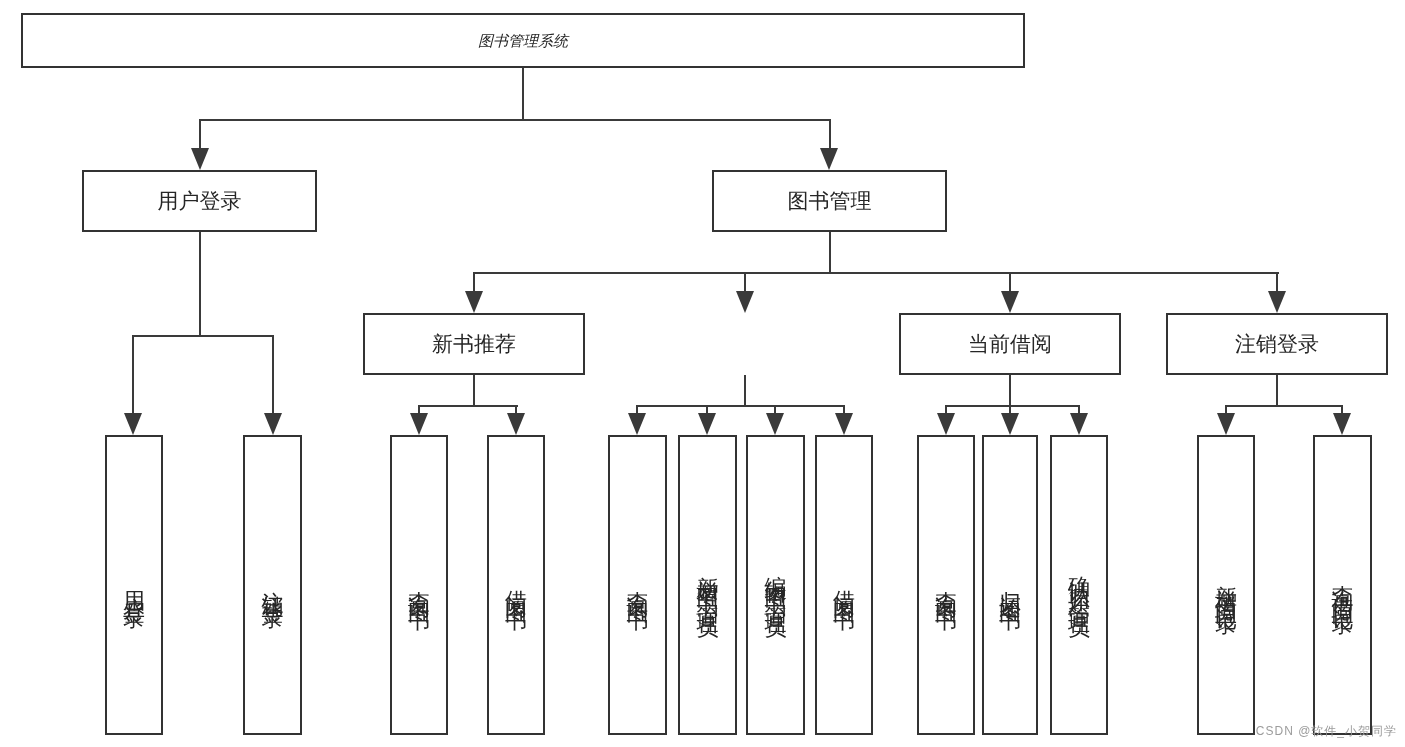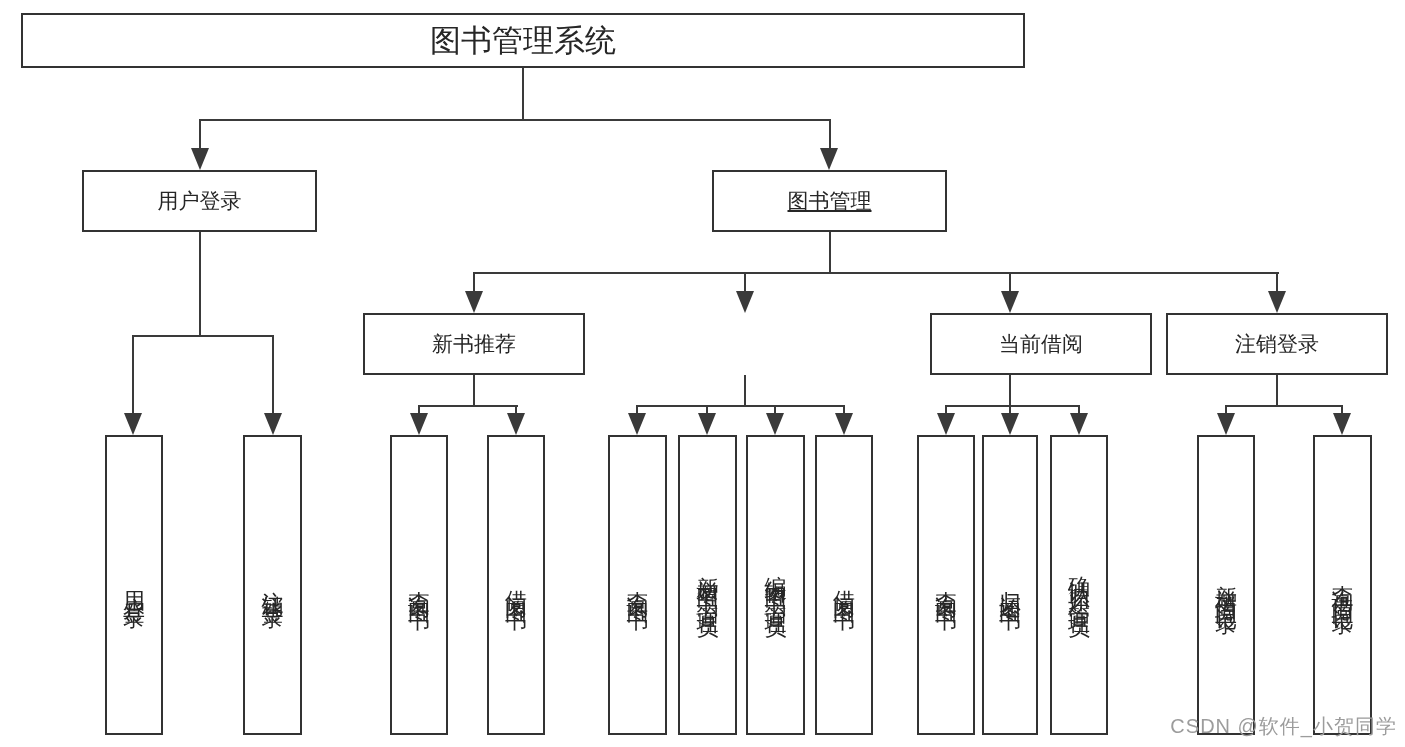--- a/index.html
+++ b/index.html
@@ -7,74 +7,74 @@
   #stage {
     position:relative; width:1405px; height:747px; background:#ffffff; overflow:hidden;
   }
   .box {
     position:absolute; box-sizing:border-box;
     border:2px solid #333333; background:#ffffff;
     display:flex; align-items:center; justify-content:center;
     color:#262626; font-size:21px; line-height:1.2;
     white-space:nowrap;
   }
-  .root-box { font-size:31px; }
+  .root-box { font-size:15px;font-style:italic; }
   .vbox {
     writing-mode:vertical-rl; text-orientation:mixed;
     font-size:22px; letter-spacing:6px; line-height:1;
     white-space:normal;
   }
   .v-line, .h-line { position:absolute; background:#3a3a3a; }
   .arrow-down {
     position:absolute; width:0; height:0;
     border-left:9px solid transparent; border-right:9px solid transparent;
     border-top:22px solid #3a3a3a;
   }
   .watermark {
     position:absolute; right:8px; bottom:7px;
-    color:#9c9c9c; font-size:20px; letter-spacing:1px; z-index:5;
+    color:#9c9c9c; font-size:12px; letter-spacing:1px; z-index:5;
   }
 </style>
 </head>
 <body>
 
 <div id="stage">
 
   <div class="box root-box" style="left:21px; top:13px; width:1004px; height:55px;">图书管理系统</div>
 
   <div class="v-line" style="left:522px; top:68px; width:2px; height:52px;"></div>
   <div class="h-line" style="left:199px; top:119px; width:632px; height:2px;"></div>
   <div class="v-line" style="left:199px; top:119px; width:2px; height:33px;"></div>
   <div class="arrow-down" style="left:191px; top:148px;"></div>
   <div class="v-line" style="left:829px; top:119px; width:2px; height:33px;"></div>
   <div class="arrow-down" style="left:820px; top:148px;"></div>
 
   <div class="box" style="left:82px; top:170px; width:235px; height:62px;">用户登录</div>
-  <div class="box" style="left:712px; top:170px; width:235px; height:62px;text-decoration:underline;">图书管理</div>
+  <div class="box" style="left:712px; top:170px; width:235px; height:62px;">图书管理</div>
 
   <div class="v-line" style="left:199px; top:232px; width:2px; height:104px;"></div>
   <div class="h-line" style="left:132px; top:335px; width:142px; height:2px;"></div>
   <div class="v-line" style="left:132px; top:335px; width:2px; height:82px;"></div>
   <div class="arrow-down" style="left:124px; top:413px;"></div>
   <div class="v-line" style="left:272px; top:335px; width:2px; height:82px;"></div>
   <div class="arrow-down" style="left:264px; top:413px;"></div>
 
   <div class="v-line" style="left:829px; top:232px; width:2px; height:42px;"></div>
   <div class="h-line" style="left:473px; top:272px; width:806px; height:2px;"></div>
   <div class="v-line" style="left:473px; top:272px; width:2px; height:24px;"></div>
   <div class="arrow-down" style="left:465px; top:291px;"></div>
   <div class="v-line" style="left:744px; top:272px; width:2px; height:24px;"></div>
   <div class="arrow-down" style="left:736px; top:291px;"></div>
   <div class="v-line" style="left:1009px; top:272px; width:2px; height:24px;"></div>
   <div class="arrow-down" style="left:1001px; top:291px;"></div>
   <div class="v-line" style="left:1276px; top:272px; width:2px; height:24px;"></div>
   <div class="arrow-down" style="left:1268px; top:291px;"></div>
 
   <div class="box" style="left:363px; top:313px; width:222px; height:62px;">新书推荐</div>
-  <div class="box" style="left:930px; top:313px; width:222px; height:62px;">当前借阅</div>
+  <div class="box" style="left:899px; top:313px; width:222px; height:62px;">当前借阅</div>
   <div class="box" style="left:1166px; top:313px; width:222px; height:62px;">注销登录</div>
 
   <div class="v-line" style="left:473px; top:375px; width:2px; height:31px;"></div>
   <div class="h-line" style="left:418px; top:405px; width:100px; height:2px;"></div>
   <div class="v-line" style="left:418px; top:405px; width:2px; height:12px;"></div>
   <div class="arrow-down" style="left:410px; top:413px;"></div>
   <div class="v-line" style="left:515px; top:405px; width:2px; height:12px;"></div>
   <div class="arrow-down" style="left:507px; top:413px;"></div>
 
   <div class="v-line" style="left:744px; top:375px; width:2px; height:31px;"></div>

